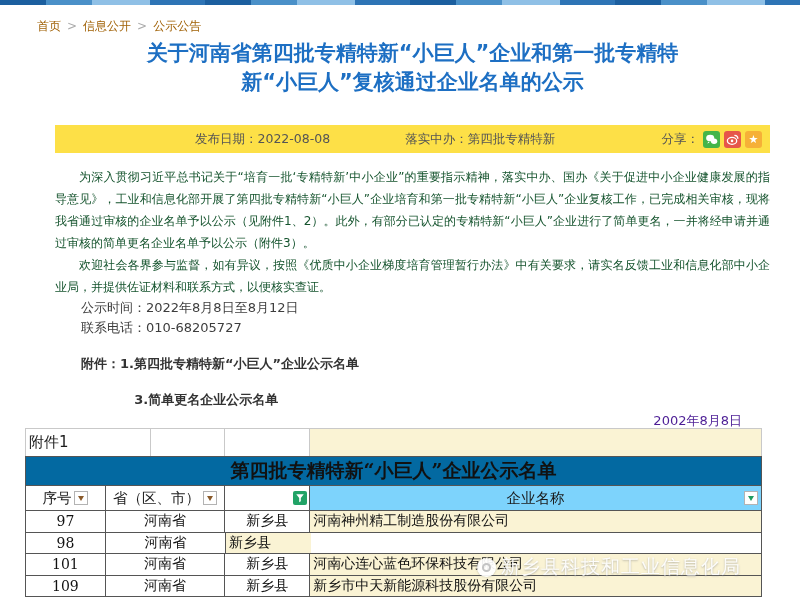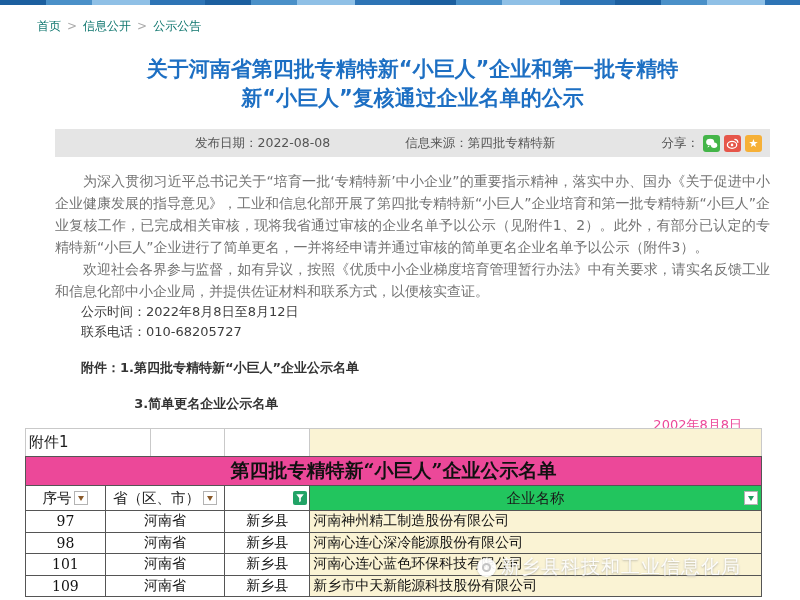--- a/index.html
+++ b/index.html
@@ -6,68 +6,68 @@
   body{
     width:800px;height:600px;position:relative;overflow:hidden;
     background:#fff;font-family:"DejaVu Sans","Liberation Sans",sans-serif;
     color:#333;
   }
   
   .topbar{height:5px;width:100%;
     background:repeating-linear-gradient(90deg,#1c5f9f 0 46px,#4a90c8 46px 92px,#8fc0e6 92px 150px,#2e74b5 150px 205px);}
   
   .breadcrumb{margin:13px 0 0 37px;font-size:12px;color:#999;}
-  .breadcrumb a{color:#0f766e;text-decoration:none;cursor:pointer;}
+  .breadcrumb a{color:#a16207;text-decoration:none;cursor:pointer;}
   .crumb-sep{margin:0 6px;color:#aaa;}
   
   .doc{width:715px;margin:0 auto 0 55px;position:relative;height:423px;overflow:hidden;}
-  .art-title{margin-top:20px;text-align:center;color:#1d6fc3;font-weight:bold;
+  .art-title{margin-top:4px;text-align:center;color:#1d6fc3;font-weight:bold;
     font-size:21px;line-height:29px;}
-  .meta{margin-top:16px;height:28px;background:#e5e5e5;display:flex;align-items:center;
+  .meta{margin-top:28px;height:28px;background:#fde047;display:flex;align-items:center;
     font-size:12.5px;color:#555;}
   .meta .m-date{margin-left:140px;}
   .meta .m-src{margin-left:75px;}
   .meta .m-share{margin-left:auto;margin-right:8px;display:flex;align-items:center;gap:4px;}
   .share-btn{width:17px;height:17px;border-radius:3px;display:inline-flex;align-items:center;
     justify-content:center;cursor:pointer;color:#fff;font-size:11px;line-height:1;}
   .share-wechat{background:#44b549;}
   .share-weibo{background:#e6564a;}
   .share-fav{background:#f6b037;}
-  .doc p{margin:0;font-size:14px;line-height:22px;text-align:justify;
-    text-indent:2em;color:#737373;}
+  .doc p{margin:0;font-size:12px;line-height:22px;text-align:justify;
+    text-indent:2em;color:#14532d;}
   .p1{margin-top:13px !important;}
   .infoline{font-size:13px;line-height:20px;text-indent:2em;color:#3d3d3d;}
   .attline{font-size:13px;line-height:20px;color:#333;font-weight:bold;margin-top:16px;}
   .att-first{text-indent:2em;}
   .att-sub{padding-left:6.1em;}
   .sign-date{font-size:13px;line-height:18px;text-align:right;padding-right:28px;
-    color:#ec4899;margin-top:2px;}
+    color:#4c1d95;margin-top:2px;}
   
   .sheet{position:absolute;left:25px;top:428px;width:737px;
     font-family:"DejaVu Serif","Liberation Serif",serif;}
   .srow{display:flex;box-sizing:border-box;}
   .scell{box-sizing:border-box;display:flex;align-items:center;}
   
   .corner-row{height:28px;border:1px solid #c9c9c9;border-bottom:none;}
   .corner-row .scell{border-right:1px solid #c9c9c9;height:100%;}
   .corner-row .scell:last-child{border-right:none;}
   .c0{width:125px;padding-left:3px;font-size:15px;color:#1a1a1a;
       font-family:"DejaVu Sans","Liberation Sans",sans-serif;}
   .c1{width:75px;}.c2{width:85px;}
   .c3{width:452px;background:#faf3d4;}
   
-  .title-row{height:30px;background:#ec4899;border:1px solid #555;
+  .title-row{height:30px;background:#0369a1;border:1px solid #555;
     align-items:center;justify-content:center;font-size:19px;font-weight:bold;color:#111;}
   
   .h0{width:80px;}.h1{width:120px;}.h2{width:85px;}.h3{width:452px;}
   .head-row{height:25px;border-left:1px solid #555;border-right:1px solid #555;
     border-bottom:1px solid #555;font-size:14.5px;color:#1a1a1a;}
   .head-row .scell{border-right:1px solid #555;height:100%;justify-content:center;gap:3px;}
   .head-row .scell:last-child{border-right:none;}
-  .head-yellow{background:#22c55e;position:relative;}
+  .head-yellow{background:#7dd3fc;position:relative;}
   .drop-btn{width:12px;height:12px;border:1px solid #b3b3b3;background:#fff;
     display:inline-flex;align-items:center;justify-content:center;cursor:pointer;flex:0 0 auto;}
   .tri{width:0;height:0;border-left:3.5px solid transparent;border-right:3.5px solid transparent;
     border-top:5px solid #8a5a2a;}
   .tri-green{border-top-color:#1f9d61;}
   .drop-right{position:absolute;right:3px;top:5px;}
   .filter-btn{width:14px;height:14px;background:#21a366;border-radius:2px;margin-left:auto;
     margin-right:2px;display:inline-flex;align-items:center;justify-content:center;cursor:pointer;}
   
   .data-row{height:21.5px;border-left:1px solid #555;border-right:1px solid #555;
@@ -96,21 +96,21 @@
 </div>
 
 <div class="doc">
   <div class="art-title">
     <div>关于河南省第四批专精特新“小巨人”企业和第一批专精特</div>
     <div>新“小巨人”复核通过企业名单的公示</div>
   </div>
 
   <div class="meta">
     <span class="m-date"><span>发布日期：</span><span>2022-08-08</span></span>
-    <span class="m-src"><span>信息来源：</span><span>第四批专精特新</span></span>
+    <span class="m-src"><span>落实中办：</span><span>第四批专精特新</span></span>
     <span class="m-share">
       <span>分享：</span>
       <span class="share-btn share-wechat">
         <svg width="13" height="13" viewBox="0 0 14 14">
           <ellipse cx="5.6" cy="5.4" rx="4.4" ry="3.6" fill="#fff"></ellipse>
           <ellipse cx="9.8" cy="8.9" rx="3.4" ry="2.9" fill="#fff"></ellipse>
           <path d="M3.5 9.5 L2.6 11.4 L5 10.2 Z" fill="#fff"></path>
         </svg>
       </span>
       <span class="share-btn share-weibo">
@@ -179,21 +179,20 @@
       <div class="srow data-row">
         <div class="scell h0">97</div>
         <div class="scell h1">河南省</div>
         <div class="scell h2">新乡县</div>
         <div class="scell h3">河南神州精工制造股份有限公司</div>
       </div>
       <div class="srow data-row">
         <div class="scell h0">98</div>
         <div class="scell h1">河南省</div>
         <div class="scell h2">新乡县</div>
-        <div class="scell h3">河南心连心深冷能源股份有限公司</div>
       </div>
       <div class="srow data-row">
         <div class="scell h0">101</div>
         <div class="scell h1">河南省</div>
         <div class="scell h2">新乡县</div>
         <div class="scell h3">河南心连心蓝色环保科技有限公司</div>
       </div>
       <div class="srow data-row">
         <div class="scell h0">109</div>
         <div class="scell h1">河南省</div>

